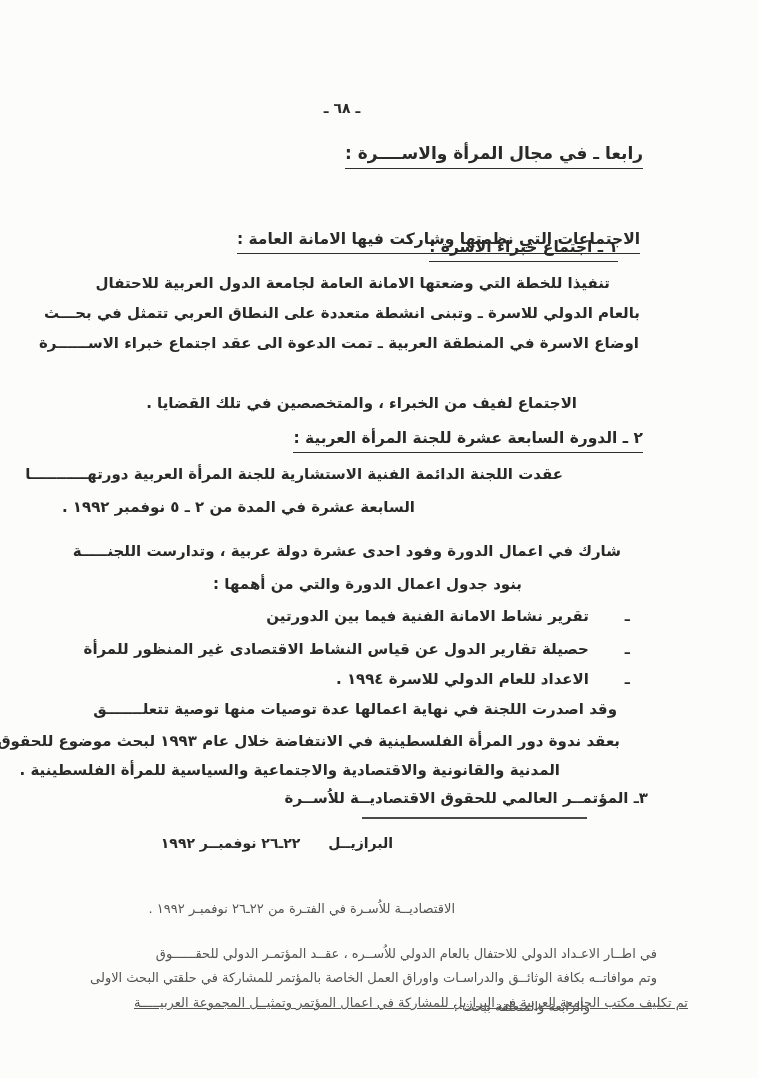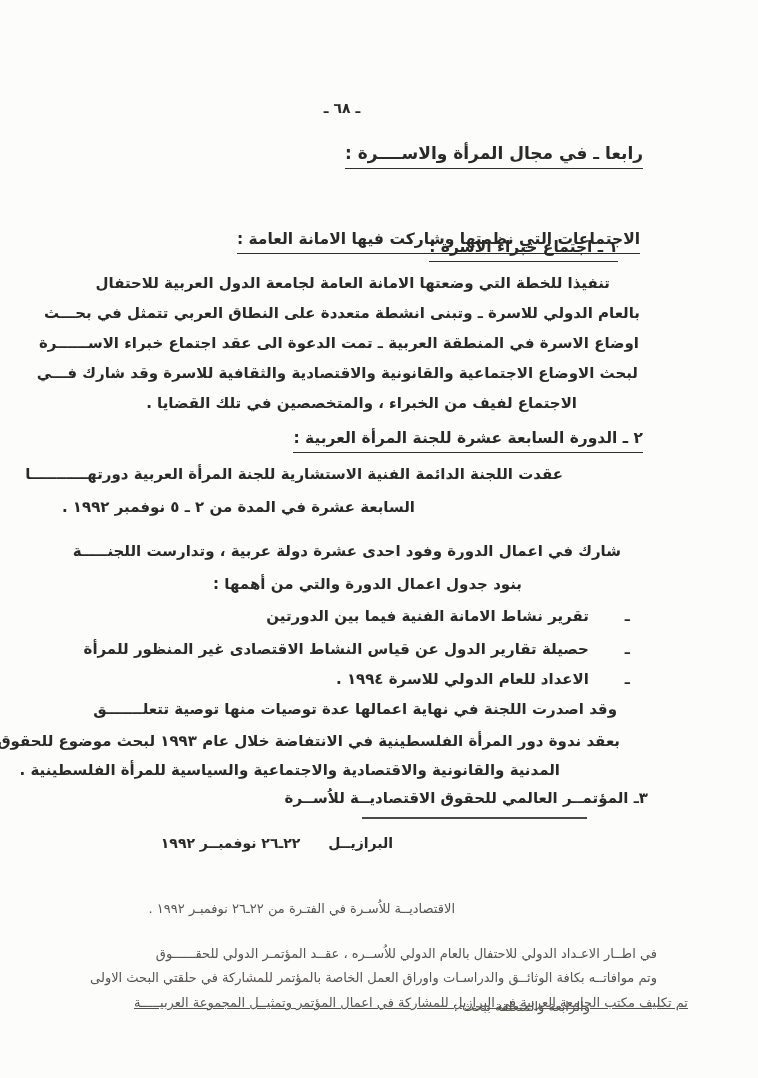--- a/index.html
+++ b/index.html
@@ -69,21 +69,20 @@
 
   <div class="ln hd hd-main" style="top:143px; right:115px;">رابعا ـ في مجال المرأة والاســــرة :</div>
 
   <div class="ln hd" style="top:199px; right:118px; font-size:15.5px;margin-top:31px;">الاجتماعات التي نظمتها وشاركت فيها الامانة العامة :</div>
 
   <div class="ln hd" style="top:238px; right:140px; font-size:15.5px;">١ ـ اجتماع خبراء الاسرة :</div>
 
   <div class="ln" style="top:274px; right:148px;">تنفيذا للخطة التي وضعتها الامانة العامة لجامعة الدول العربية للاحتفال</div>
   <div class="ln" style="top:304px; right:118px;">بالعام الدولي للاسرة  ـ  وتبنى انشطة متعددة على النطاق العربي تتمثل في بحـــث</div>
   <div class="ln" style="top:334px; right:119px;">اوضاع الاسرة في المنطقة العربية  ـ  تمت الدعوة الى عقد اجتماع خبراء الاســــــرة</div>
-  <div class="ln" style="top:364px; right:120px;">لبحث الاوضاع الاجتماعية والقانونية والاقتصادية والثقافية للاسرة وقد شارك  فـــي</div>
   <div class="ln" style="top:394px; right:181px;">الاجتماع لفيف من الخبراء ، والمتخصصين في تلك القضايا .</div>
 
   <div class="ln hd" style="top:429px; right:115px; font-size:15.5px;">٢ ـ الدورة السابعة عشرة للجنة المرأة العربية :</div>
 
   <div class="ln" style="top:465px; right:195px;">عقدت اللجنة الدائمة الفنية الاستشارية للجنة المرأة العربية دورتهـــــــــــا</div>
   <div class="ln" style="top:498px; right:343px;">السابعة عشرة في المدة من ٢ ـ ٥ نوفمبر ١٩٩٢ .</div>
 
   <div class="ln" style="top:542px; right:137px;">شارك في اعمال الدورة وفود احدى عشرة دولة عربية ،  وتدارست اللجنـــــة</div>
   <div class="ln" style="top:575px; right:236px;">بنود جدول اعمال الدورة والتي من أهمها :</div>
 

